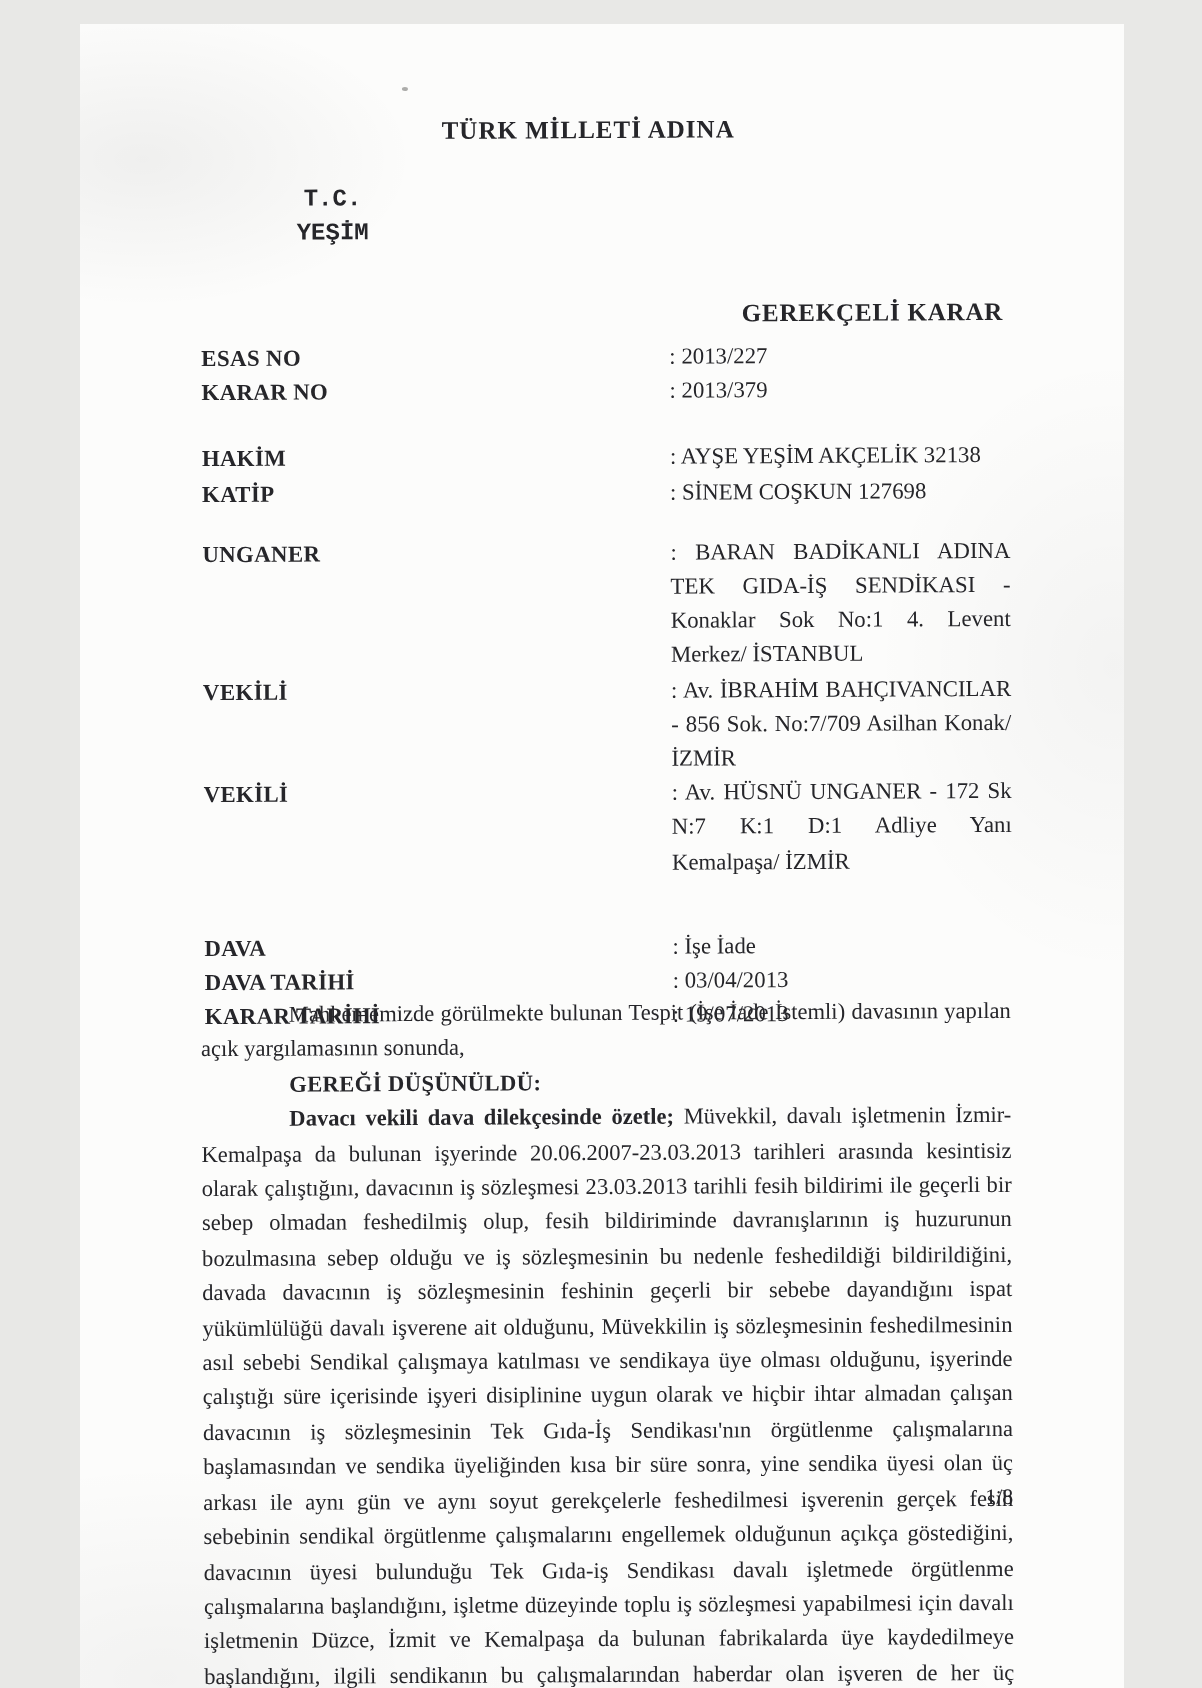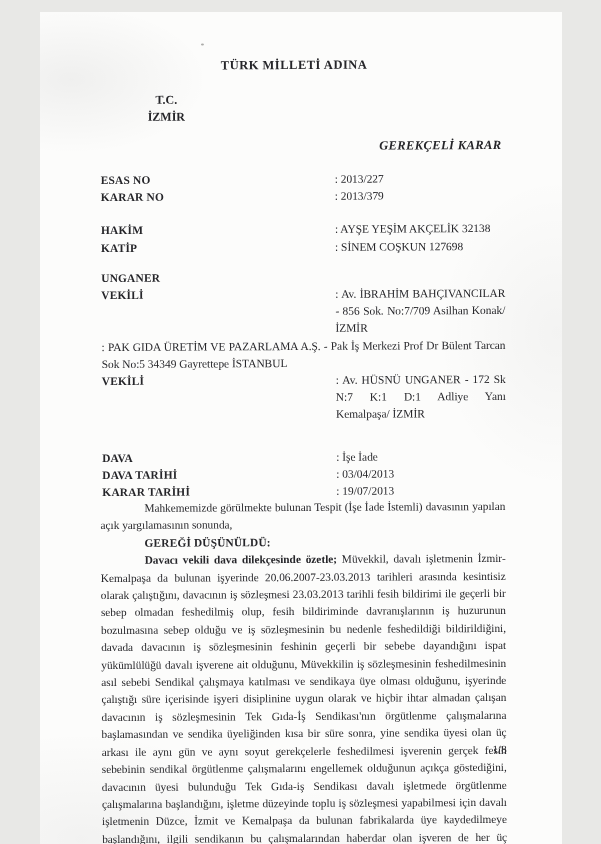--- a/index.html
+++ b/index.html
@@ -19,25 +19,25 @@
     color: #26262a;
   }
   .scan { position: absolute; inset: 0; transform: rotate(-0.3deg); transform-origin: 50% 50%; }
 
   .title {
     position: absolute; top: 46px; left: 0; right: 10px;
     text-align: center; font-weight: bold; font-size: 12.5px; letter-spacing: 0.5px;
   }
   .court {
     position: absolute; top: 79px; left: 30px; width: 196px;
-    text-align: center; font-weight: bold; font-size: 12px; line-height: 16.5px;
+    text-align: center; font-weight: bold; font-size: 12px; line-height: 16.5px; font-family: Liberation Mono, monospace;
   }
   .doctype {
-    position: absolute; top: 127px; right: 59px;
-    font-weight: bold; font-size: 12.5px; letter-spacing: 0.4px; font-style: italic;
+    position: absolute; top: 138px; right: 59px;
+    font-weight: bold; font-size: 12.5px; letter-spacing: 0.4px;
   }
 
   .fields { position: absolute; top: 159px; left: 62px; right: 56px; font-size: 11.4px; }
   .frow { display: flex; line-height: 17.2px; }
   .flabel { flex: 0 0 234px; font-weight: bold; letter-spacing: 0.2px; }
   .fvalue { flex: 1 1 auto; text-align: justify; }
   .g-sm { margin-top: 16px; }
   .g-md { margin-top: 13px; }
   .g-lg { margin-top: 25px; }
 
@@ -61,21 +61,21 @@
 
 <div class="page">
   <div class="scan">
 
     <div class="artifact-dot"></div>
 
     <div class="title">TÜRK MİLLETİ ADINA</div>
 
     <div class="court">
       <div>T.C.</div>
-      <div>İZMİR</div>
+      <div>YEŞİM</div>
     </div>
 
     <div class="doctype">GEREKÇELİ KARAR</div>
 
     <div class="fields">
       <div class="frow">
         <div class="flabel">ESAS NO</div>
         <div class="fvalue">: 2013/227</div>
       </div>
       <div class="frow">
@@ -85,27 +85,27 @@
       <div class="frow g-sm">
         <div class="flabel">HAKİM</div>
         <div class="fvalue">: AYŞE YEŞİM AKÇELİK 32138</div>
       </div>
       <div class="frow">
         <div class="flabel">KATİP</div>
         <div class="fvalue">: SİNEM COŞKUN 127698</div>
       </div>
       <div class="frow g-md">
         <div class="flabel">UNGANER</div>
+        <div class="fvalue">: BARAN BADİKANLI ADINA TEK GIDA-İŞ SENDİKASI - Konaklar Sok No:1 4. Levent Merkez/ İSTANBUL</div>
       </div>
       <div class="frow">
         <div class="flabel">VEKİLİ</div>
         <div class="fvalue">: Av. İBRAHİM BAHÇIVANCILAR - 856 Sok. No:7/709 Asilhan Konak/ İZMİR</div>
       </div>
       <div class="frow">
-        <div class="fvalue">: PAK GIDA ÜRETİM VE PAZARLAMA A.Ş. - Pak İş Merkezi Prof Dr Bülent Tarcan Sok No:5 34349 Gayrettepe İSTANBUL</div>
       </div>
       <div class="frow">
         <div class="flabel">VEKİLİ</div>
         <div class="fvalue">: Av. HÜSNÜ UNGANER - 172 Sk N:7 K:1 D:1 Adliye Yanı Kemalpaşa/ İZMİR</div>
       </div>
       <div class="frow g-lg">
         <div class="flabel">DAVA</div>
         <div class="fvalue">: İşe İade</div>
       </div>
       <div class="frow">

